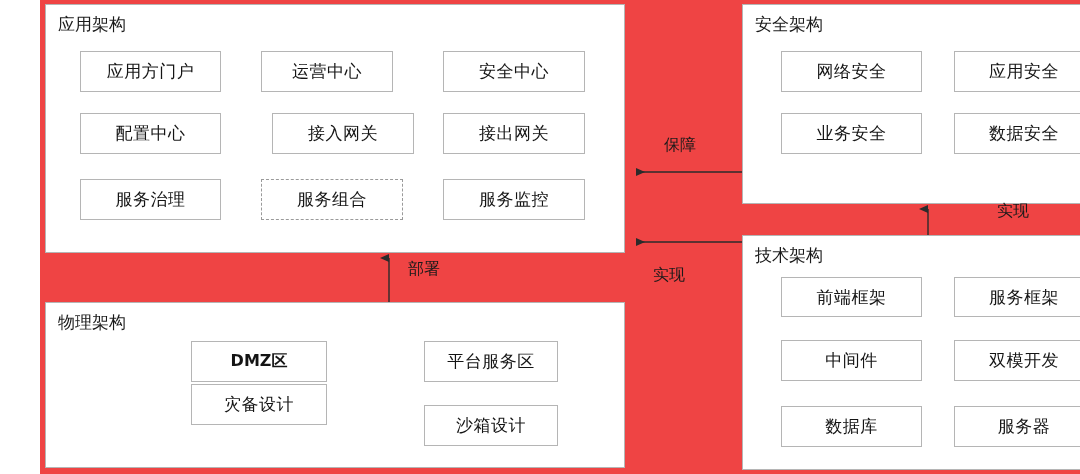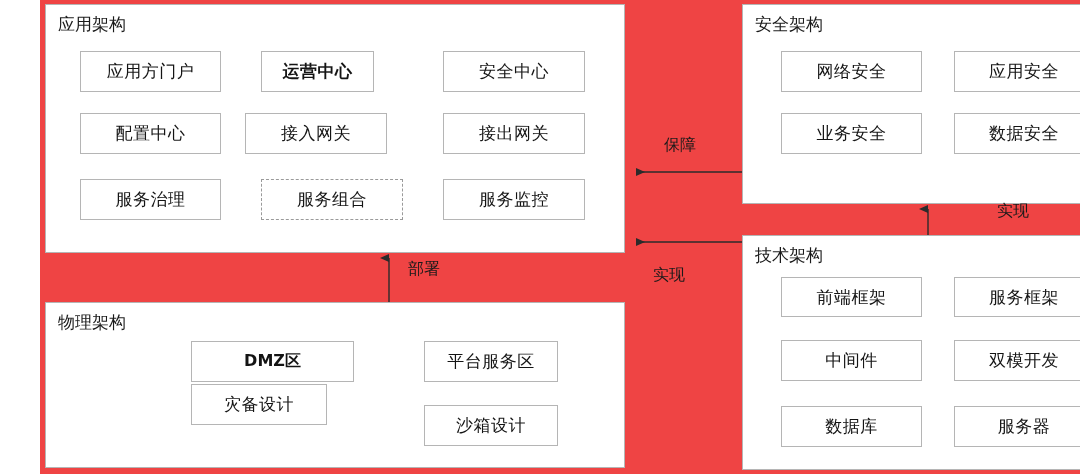--- a/index.html
+++ b/index.html
@@ -75,24 +75,24 @@
 </style>
 </head>
 <body>
 
 <div id="canvas">
 
   <div class="container-box" style="left:5px; top:4px; width:580px; height:249px;">
     <div class="container-title">应用架构</div>
   </div>
   <div class="node" style="left:40px; top:51px; width:141px; height:41px;">应用方门户</div>
-  <div class="node" style="left:221px; top:51px; width:113px; height:41px;font-weight:bold;">运营中心</div>
+  <div class="node" style="left:221px; top:51px; width:132px; height:41px;">运营中心</div>
   <div class="node" style="left:403px; top:51px; width:142px; height:41px;">安全中心</div>
   <div class="node" style="left:40px; top:113px; width:141px; height:41px;">配置中心</div>
-  <div class="node" style="left:205px; top:113px; width:142px; height:41px;">接入网关</div>
+  <div class="node" style="left:232px; top:113px; width:142px; height:41px;">接入网关</div>
   <div class="node" style="left:403px; top:113px; width:142px; height:41px;">接出网关</div>
   <div class="node" style="left:40px; top:179px; width:141px; height:41px;">服务治理</div>
   <div class="node dashed" style="left:221px; top:179px; width:142px; height:41px;">服务组合</div>
   <div class="node" style="left:403px; top:179px; width:142px; height:41px;">服务监控</div>
 
   <div class="container-box" style="left:702px; top:4px; width:371px; height:200px;">
     <div class="container-title">安全架构</div>
   </div>
   <div class="node" style="left:741px; top:51px; width:141px; height:41px;">网络安全</div>
   <div class="node" style="left:914px; top:51px; width:140px; height:41px;">应用安全</div>
@@ -105,21 +105,21 @@
   <div class="node" style="left:741px; top:277px; width:141px; height:40px;">前端框架</div>
   <div class="node" style="left:914px; top:277px; width:140px; height:40px;">服务框架</div>
   <div class="node" style="left:741px; top:340px; width:141px; height:41px;">中间件</div>
   <div class="node" style="left:741px; top:406px; width:141px; height:41px;">数据库</div>
   <div class="node" style="left:914px; top:340px; width:140px; height:41px;">双模开发</div>
   <div class="node" style="left:914px; top:406px; width:140px; height:41px;">服务器</div>
 
   <div class="container-box" style="left:5px; top:302px; width:580px; height:166px;">
     <div class="container-title">物理架构</div>
   </div>
-  <div class="node sans-bold" style="left:151px; top:341px; width:163px; height:41px;">DMZ区</div>
+  <div class="node sans-bold" style="left:151px; top:341px; width:136px; height:41px;">DMZ区</div>
   <div class="node" style="left:384px; top:341px; width:134px; height:41px;">平台服务区</div>
   <div class="node" style="left:151px; top:384px; width:136px; height:41px;">灾备设计</div>
   <div class="node" style="left:384px; top:405px; width:134px; height:41px;">沙箱设计</div>
 
   <svg class="connectors" viewBox="0 0 1080 474">
     <defs>
       <marker id="arrow-left" markerWidth="10" markerHeight="8" refX="9" refY="4" orient="auto" markerUnits="userSpaceOnUse">
         <path d="M9,0 L0,4 L9,8 z" fill="#2b2b2b"></path>
       </marker>
       <marker id="arrow-up" markerWidth="8" markerHeight="10" refX="4" refY="9" orient="auto" markerUnits="userSpaceOnUse">

